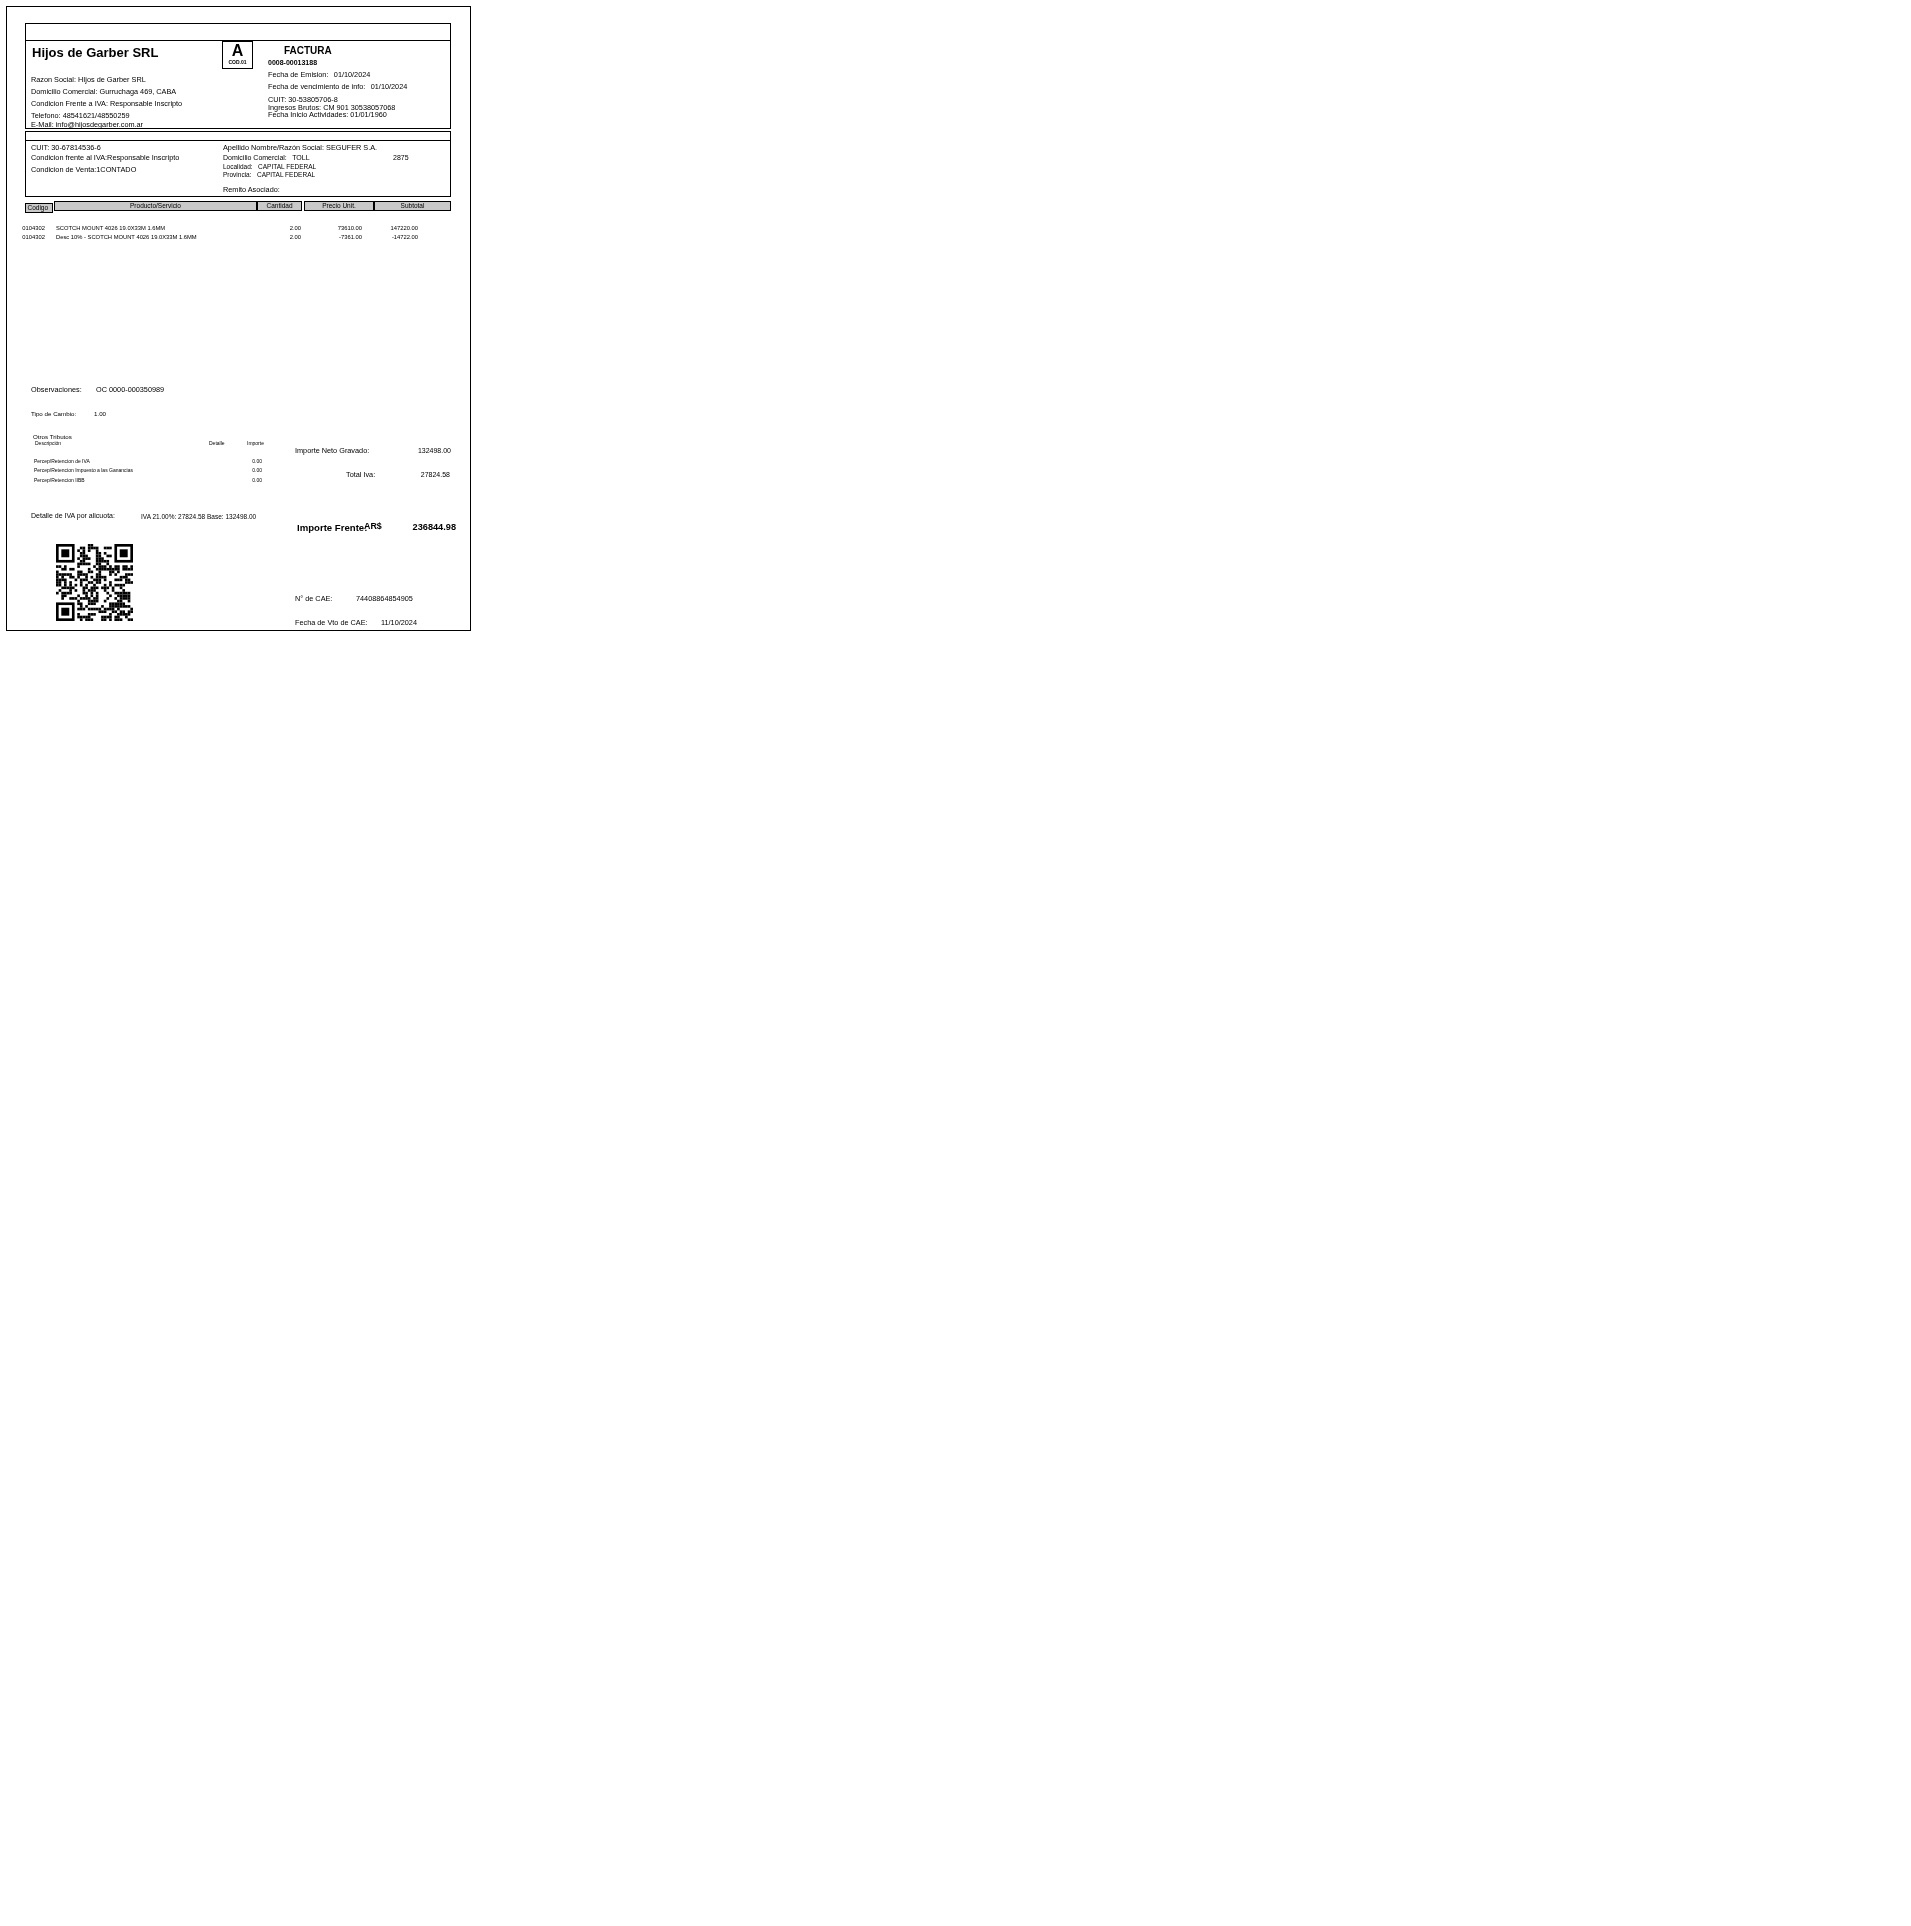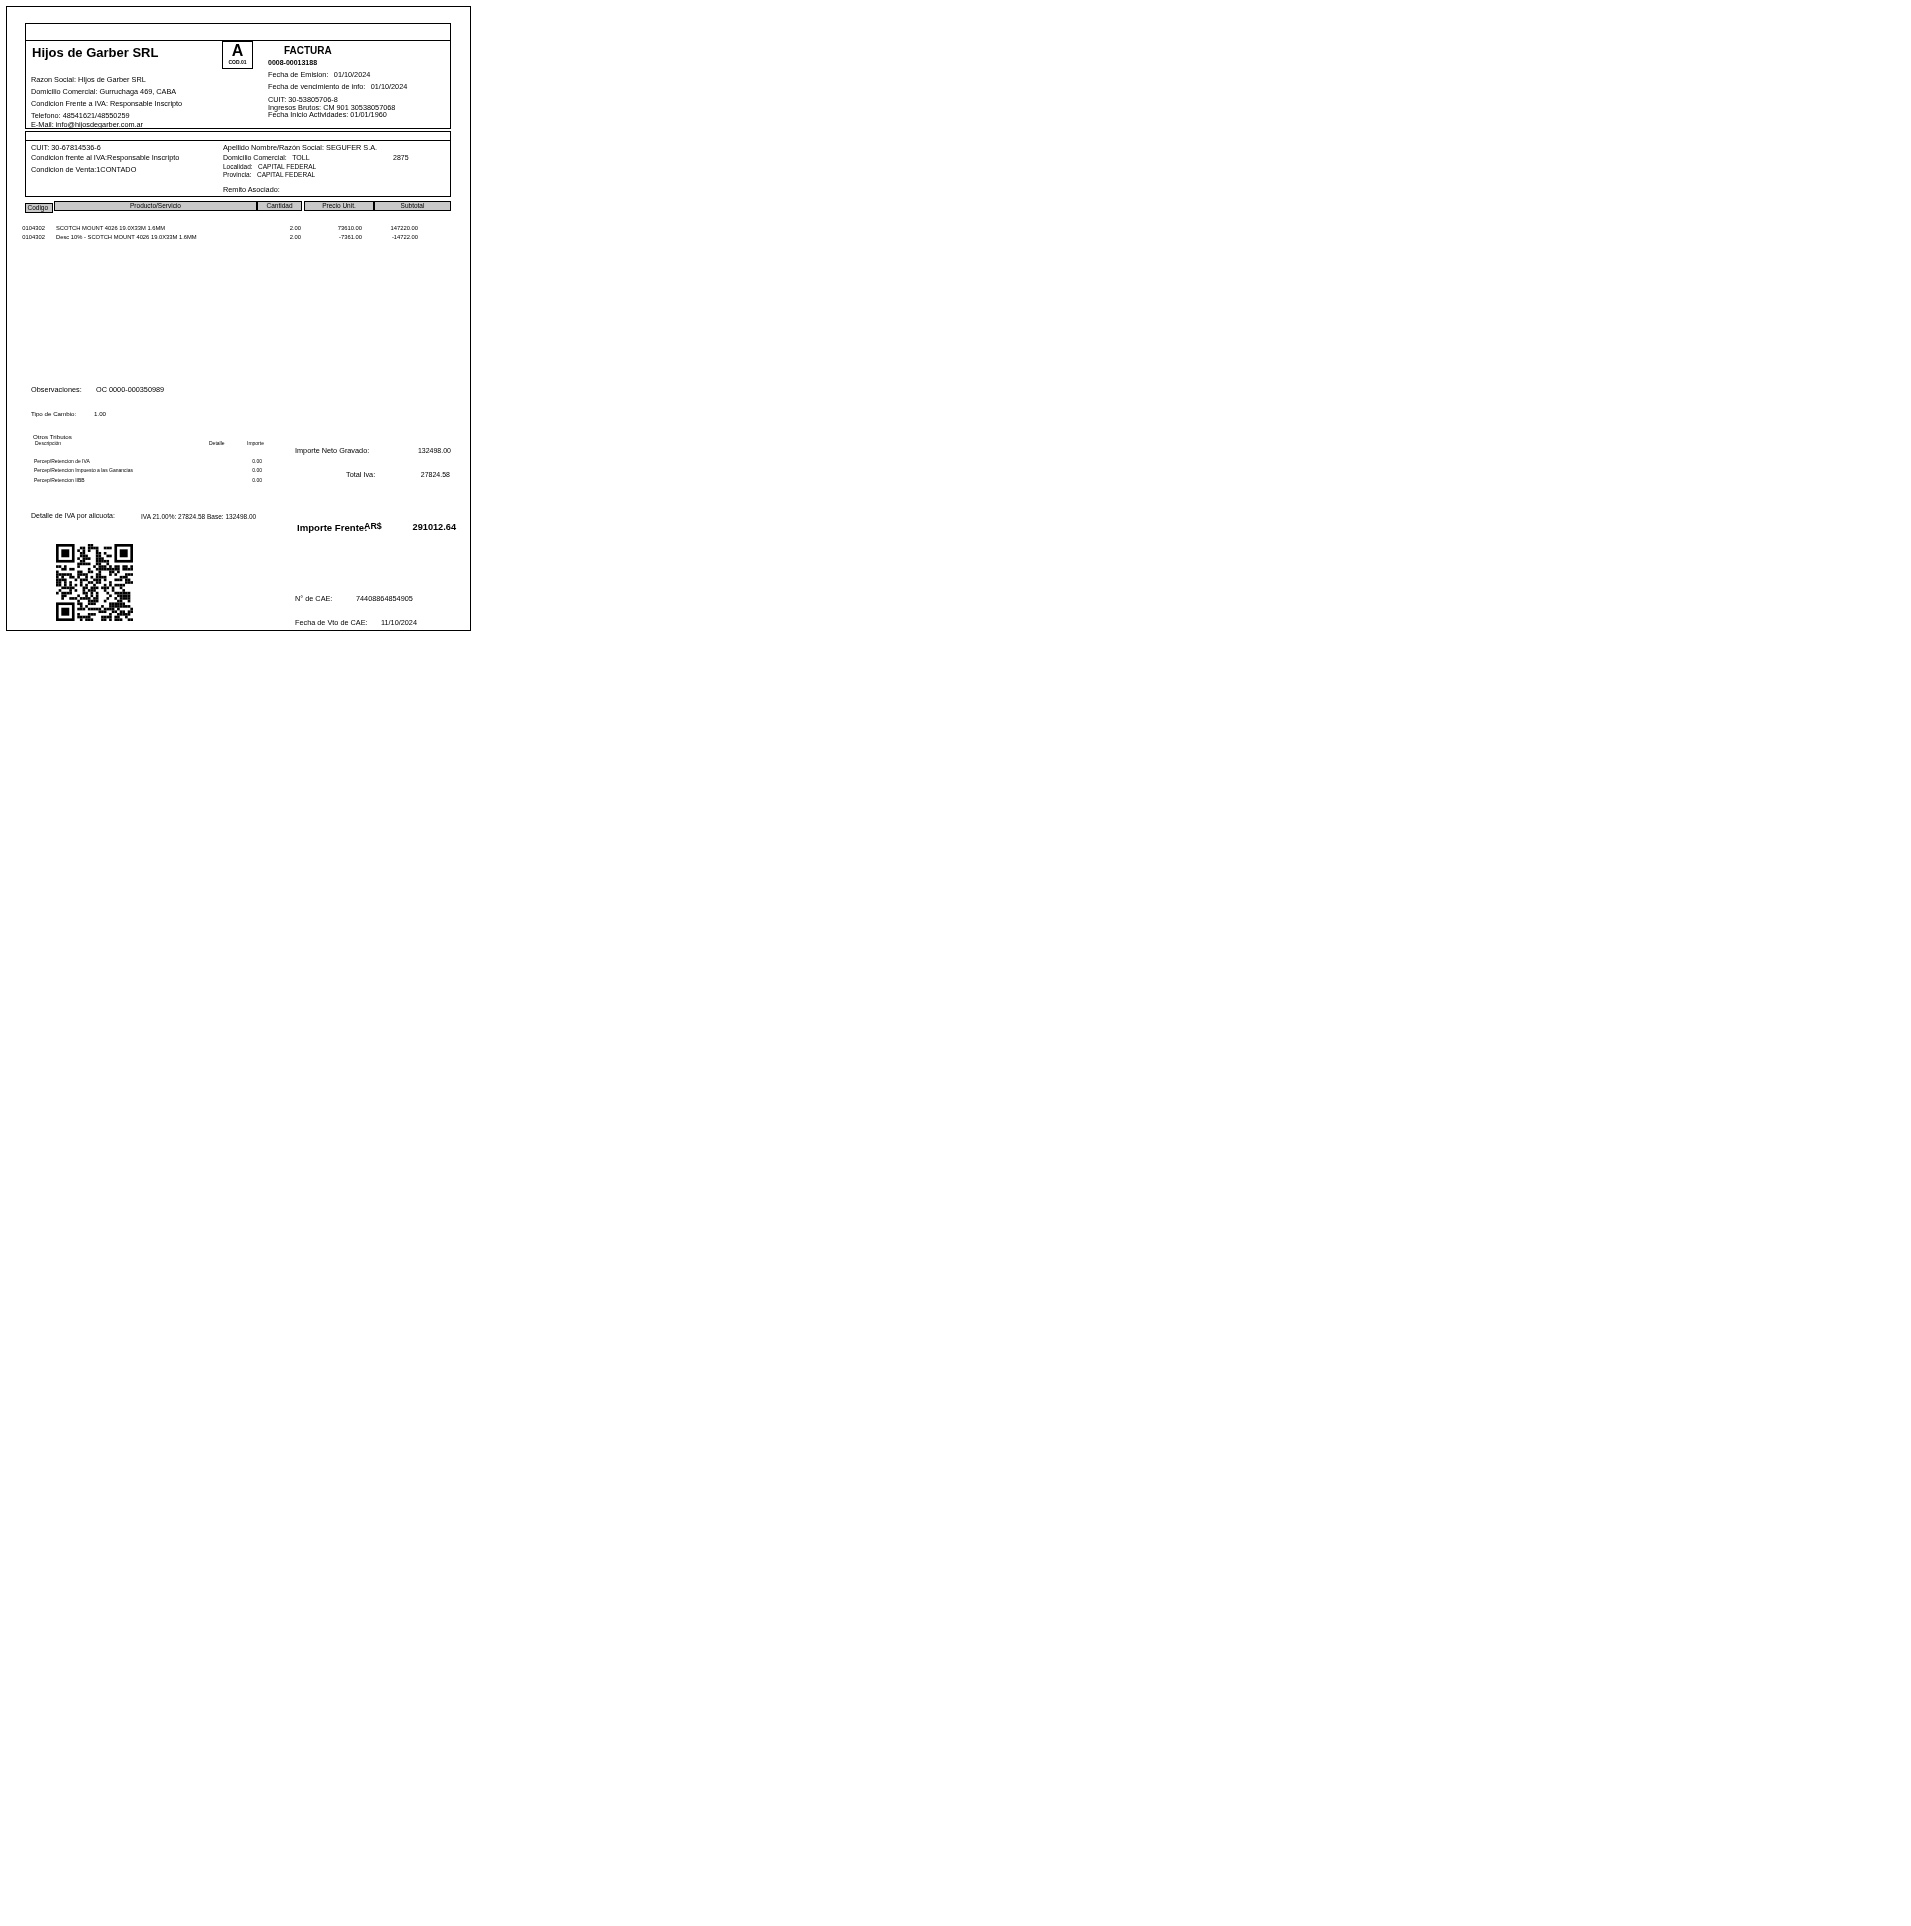--- a/index.html
+++ b/index.html
@@ -125,21 +125,21 @@
   <div class="t f18 ra" style="left:385px;top:447px;width:66px;">132498.00</div>
 
   <div class="t f19" style="left:346px;top:471px;">Total Iva:</div>
   <div class="t f18 ra" style="left:385px;top:471px;width:65px;">27824.58</div>
 
   <div class="t f18" style="left:31px;top:512px;">Detalle de IVA por alicuota:</div>
   <div class="t f17" style="left:141px;top:513px;">IVA 21.00%: 27824.58 Base: 132498.00</div>
 
   <div class="t b" style="left:297px;top:522px;font-size:9.6px;">Importe Frente:</div>
   <div class="t b" style="left:364px;top:521px;font-size:8.9px;">AR$</div>
-  <div class="t b ra" style="left:398px;top:522px;width:58px;font-size:9.2px;">291012.64</div>
+  <div class="t b ra" style="left:398px;top:522px;width:58px;font-size:9.2px;">236844.98</div>
 
   <div id="qr-code"><svg width="77" height="77" viewBox="0 0 203 203" xmlns="http://www.w3.org/2000/svg">
         <rect fill="#fff" width="203" height="203"></rect>
         <g fill="#000">
           <rect x="84" y="0" width="7" height="7"></rect>
           <rect x="91" y="0" width="7" height="7"></rect>
           <rect x="63" y="7" width="7" height="7"></rect>
           <rect x="70" y="7" width="7" height="7"></rect>
           <rect x="84" y="7" width="7" height="7"></rect>
           <rect x="91" y="7" width="7" height="7"></rect>

